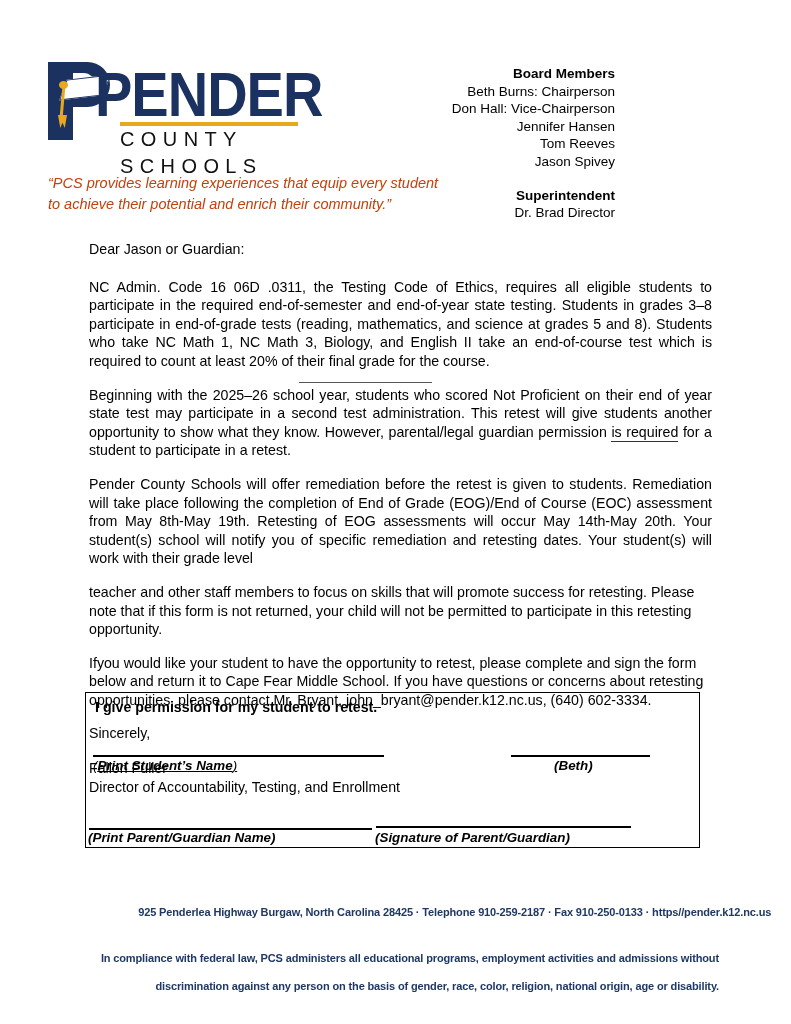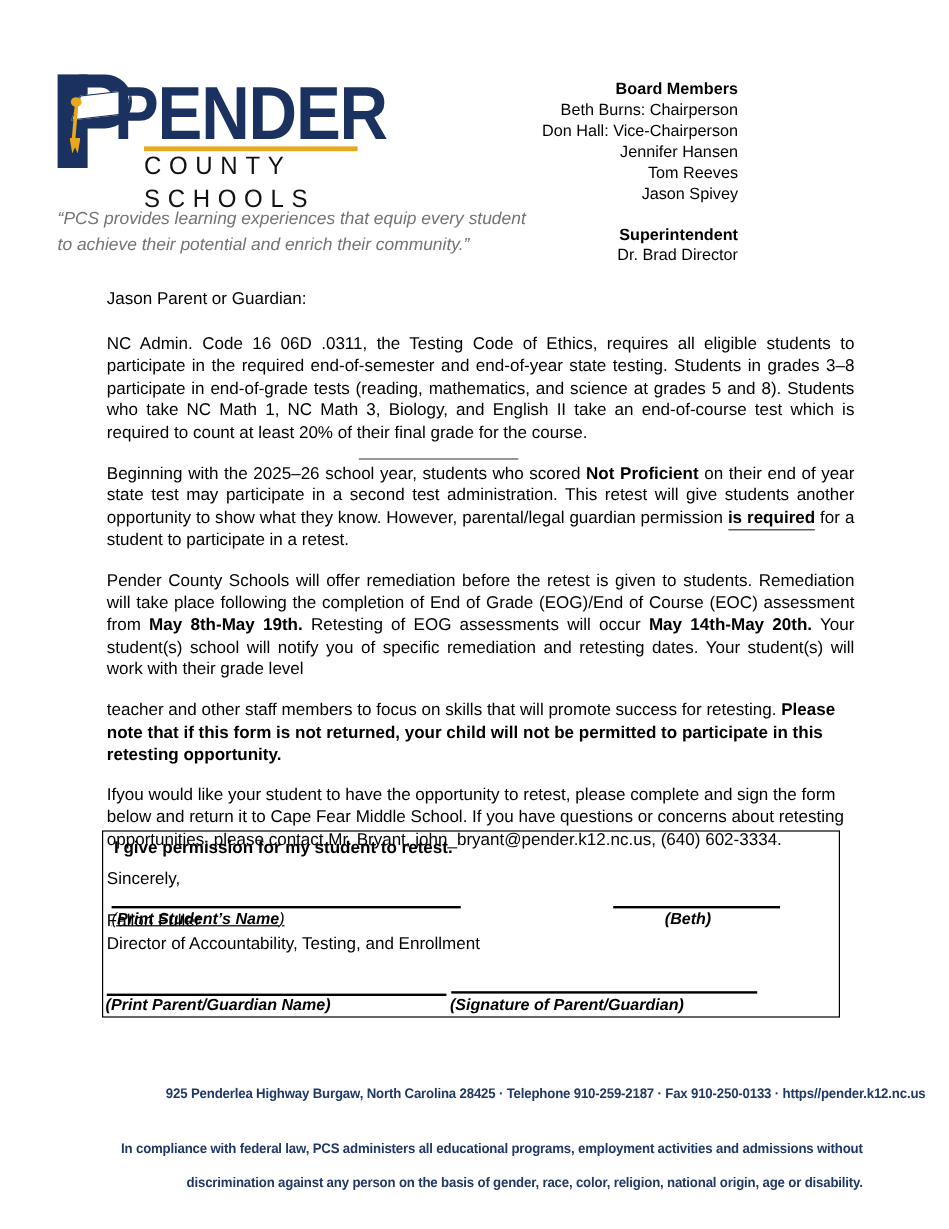--- a/index.html
+++ b/index.html
@@ -153,38 +153,38 @@
   .board-gap { height: 16px; }
 
   .mission {
     position: absolute;
     left: 48px;
     top: 118px;
     width: 400px;
     font-style: italic;
     font-size: 14.5px;
     line-height: 21px;
-    color: #737373;
+    color: #c2410c;
   }
 
   
   .letter {
     position: absolute;
     left: 89px;
     top: 240px;
     width: 623px;
   }
   .letter p {
     margin: 0 0 15px 0;
     font-size: 14.2px;
     line-height: 18.6px;
     color: #000000;
   }
   .letter p.just { text-align: justify; }
-  .letter b { font-weight: bold; margin-top: 37px; }
+  .letter b { font-weight: normal; margin-top: 37px; }
   .u-art {
     border-bottom: 1.6px solid #333;
     padding-bottom: 1px;
   }
   .strike-art {
     position: absolute;
     left: 299px;
     top: 382px;
     width: 133px;
     height: 1.3px;
@@ -336,21 +336,21 @@
     <div class="board-gap"></div>
     <div class="bold">Superintendent</div>
     <div>Dr. Brad Director</div>
   </div>
 
   <div class="mission">“PCS provides learning experiences that equip every student to achieve their potential and enrich their community.”</div>
 </div>
 
 <div class="letter">
 
-  <p class="salute">Jason Parent or Guardian:</p>
+  <p class="salute">Dear Jason or Guardian:</p>
 
   <p class="just">NC Admin. Code 16 06D .0311, the Testing Code of Ethics, requires all eligible students to participate in the required end-of-semester and end-of-year state testing. Students in grades 3–8 participate in end-of-grade tests (reading, mathematics, and science at grades 5 and 8). Students who take NC Math 1, NC Math 3, Biology, and English II take an end-of-course test which is required to count at least 20% of their final grade for the course.</p>
 
   <p class="just"><span>Beginning with the 2025–26 school year, students who scored </span><b>Not Proficient</b><span> on their end of year state test may participate in a second test administration. This retest will give students another opportunity to show what they know. However, parental/legal guardian permission </span><b class="u-art">is required</b><span> for a student to participate in a retest.</span></p>
 
   <p class="just"><span>Pender County Schools will offer remediation before the retest is given to students. Remediation will take place following the completion of End of Grade (EOG)/End of Course (EOC) assessment from </span><b>May 8th-May 19th.</b><span> Retesting of EOG assessments will occur </span><b>May 14th-May 20th.</b><span> Your student(s) school will notify you of specific remediation and retesting dates. Your student(s) will work with their grade level</span></p>
 
   <p><span>teacher and other staff members to focus on skills that will promote success for retesting.  </span><b>Please note that if this form is not returned, your child will not be permitted to participate in this retesting opportunity.</b></p>
 
   <p>Ifyou would like your student to have the opportunity to retest, please complete and sign the form below and return it to Cape Fear Middle School. If you have questions or concerns about retesting opportunities, please contact Mr. Bryant, john_bryant@pender.k12.nc.us, (640) 602-3334.</p>

